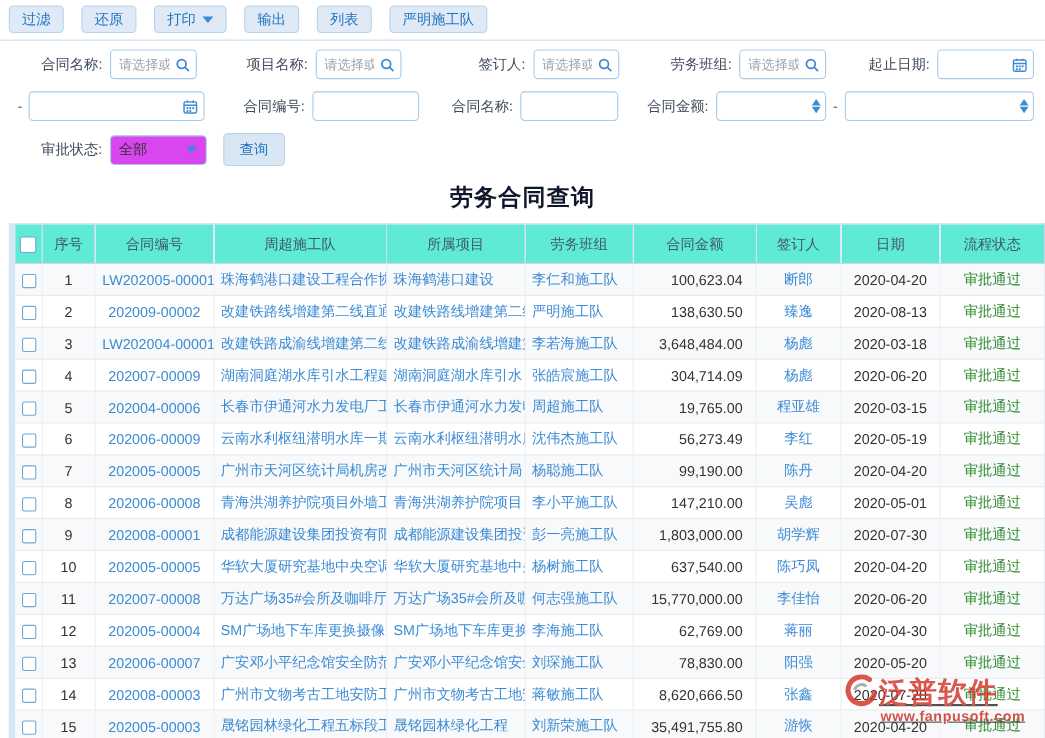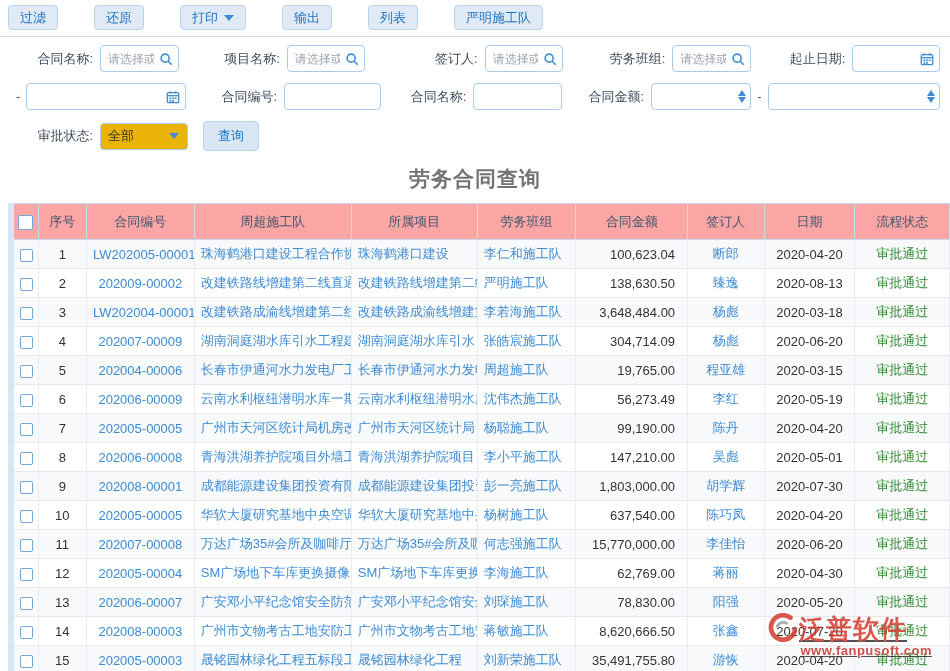--- a/index.html
+++ b/index.html
@@ -1,20 +1,20 @@
 <!DOCTYPE html>
 <html><head>
 <meta charset="utf-8">
 <style>
   * { margin:0; padding:0; box-sizing:border-box; }
   html,body { width:950px; height:671px; background:#fff; overflow:hidden;
     font-family:"Liberation Sans","DejaVu Sans",sans-serif; font-size:13px; color:#333; }
 
   
-  .toolbar { display:flex; align-items:center; gap:36px; padding:5px 8px 6px 8px; }
+  .toolbar { display:flex; align-items:center; gap:16px; padding:5px 8px 6px 8px; }
   .tbtn { display:inline-flex; align-items:center; gap:6px; background:#dfeaf6;
     border:1px solid #b9d3ea; border-radius:4px; color:#1f74c0; font-size:13px;
     padding:5px 11px; cursor:pointer; line-height:1; }
   .divider { border-top:1px solid #ccdcec; }
 
   
   .filters { padding:8px 10px 4px 10px; }
   .frow { display:flex; align-items:center; margin-bottom:11px; }
   .flabel { color:#3f4c5c; text-align:right; white-space:nowrap; }
   .fin { position:relative; display:inline-flex; align-items:center; }
@@ -24,36 +24,36 @@
   .fin input::placeholder { color:#9aa3ad; }
   .fin.noicon input { padding-right:7px; }
   .fin .icon-right { position:absolute; right:6px; display:flex; align-items:center; }
   .spin { position:absolute; right:5px; display:flex; flex-direction:column; gap:1px; }
   .spin b { width:0; height:0; border-left:4px solid transparent; border-right:4px solid transparent; }
   .spin .up { border-bottom:6px solid #3d8bd4; }
   .spin .dn { border-top:6px solid #3d8bd4; }
   .dash { color:#555; padding:0 6px; }
   .select { position:relative; width:88px; height:27px; border:1px solid #a9cbe8;
     border-radius:4px; display:flex; align-items:center; padding:0 7px; cursor:pointer;
-    color:#333; background:#eab308; }
+    color:#333; background:#d946ef; }
   .caret { position:absolute; right:8px; width:0; height:0;
     border-left:5px solid transparent; border-right:5px solid transparent;
     border-top:6px solid #3d8bd4; }
   .tbtn .caret { position:static; border-top-color:#3d8bd4; }
   .qbtn { background:#d9e7f5; border:1px solid #b9d3ea; border-radius:4px;
     color:#1f74c0; font-size:13px; padding:5px 14px; cursor:pointer; margin-left:15px; }
 
   
-  .page-title { text-align:center; font-size:21px; font-weight:bold; color:#737373;
+  .page-title { text-align:center; font-size:21px; font-weight:bold; color:#0f172a;
     padding:6px 0 10px 0; letter-spacing:1px; }
 
   
   .grid-wrap { margin:0 8px; border-left:6px solid #d5e6f5; }
   table { border-collapse:collapse; table-layout:fixed; width:936px; }
-  th { background:#fca5a5; color:#41586e; font-weight:normal; font-size:13px;
+  th { background:#5eead4; color:#41586e; font-weight:normal; font-size:13px;
     height:36px; border-right:1px solid #c6daec; border-top:1px solid #c6daec;
     border-bottom:1px solid #c6daec; overflow:hidden; white-space:nowrap; }
   td { height:29px; border-right:1px solid #eaeef2; border-bottom:1px solid #e6e8ea;
     overflow:hidden; white-space:nowrap; font-size:13px; padding:0 6px; }
   tr.r-odd td { background:#f8f9fa; }
   tr.r-even td { background:#ffffff; }
   .c-center { text-align:center; }
   .c-right { text-align:right; padding-right:12px; }
   .c-left { text-align:left; }
   .blue { color:#3d8bd4; cursor:pointer; }

